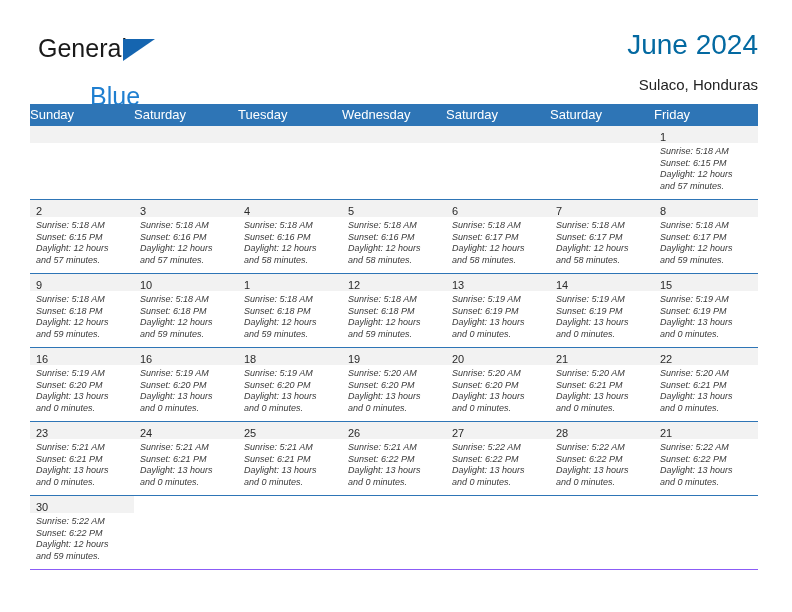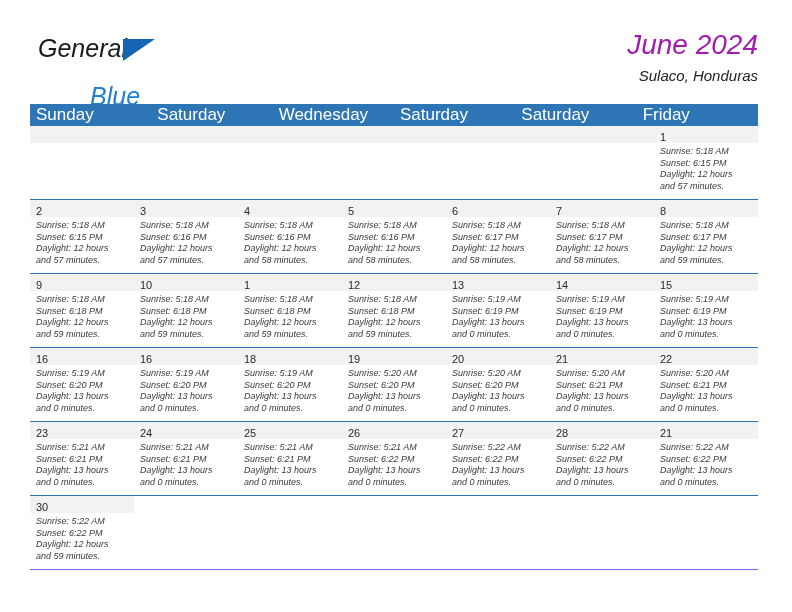--- a/index.html
+++ b/index.html
@@ -20,21 +20,20 @@
     box-sizing: border-box;
   }
 
   
   .header {
     position: absolute;
     left: 34px;
     top: 28px;
     right: 34px;
     height: 66px;
-    font-style: italic;
   }
   .brand {
     position: absolute;
     left: 0;
     top: 6px;
     width: 230px;
     height: 58px;
   }
   .brand-general {
     position: absolute;
@@ -73,50 +72,50 @@
   }
 
   .title-block {
     position: absolute;
     right: 0;
     top: 0;
     text-align: right;
   }
   .cal-title {
     font-size: 28px;
-    color: #a21caf;
+    color: #0369a1;
     line-height: 34px;
     white-space: nowrap;
   }
   .cal-subtitle {
     font-size: 15px;
     color: #222222;
     line-height: 22px;
-    margin-top: 3px;
+    margin-top: 12px;
     white-space: nowrap;
   }
 
   
   .calendar {
     position: absolute;
     left: 30px;
     top: 104px;
     width: 728px;
   }
   .weekday-row {
     display: flex;
     background: #2e75b6;
   }
   .weekday {
     flex: 1 1 0;
     box-sizing: border-box;
     color: #ffffff;
-    font-size: 17px;
+    font-size: 13px;
     line-height: 13px;
-    padding: 4px 0 5px 6px;
+    padding: 4px 0 5px 0;
     white-space: nowrap;
   }
   .week-row {
     display: flex;
     border-top: 1px solid #2e75b6;
     height: 73px;
   }
   .week-row.first {
     border-top: none;
   }
@@ -179,20 +178,21 @@
       <div class="cal-title">June 2024</div>
       <div class="cal-subtitle">Sulaco, Honduras</div>
     </div>
 
   </div>
 
   <div class="calendar">
     <div class="weekday-row" id="weekday-row">
         <div class="weekday">Sunday</div>
         <div class="weekday">Saturday</div>
+        <div class="weekday">Tuesday</div>
         <div class="weekday">Wednesday</div>
         <div class="weekday">Saturday</div>
         <div class="weekday">Saturday</div>
         <div class="weekday">Friday</div>
       </div>
     <div id="weeks-container">
         <div class="week-row first">
           <div class="day-cell empty">
             <div class="daynum-strip"><span class="daynum"></span></div>
           </div>

